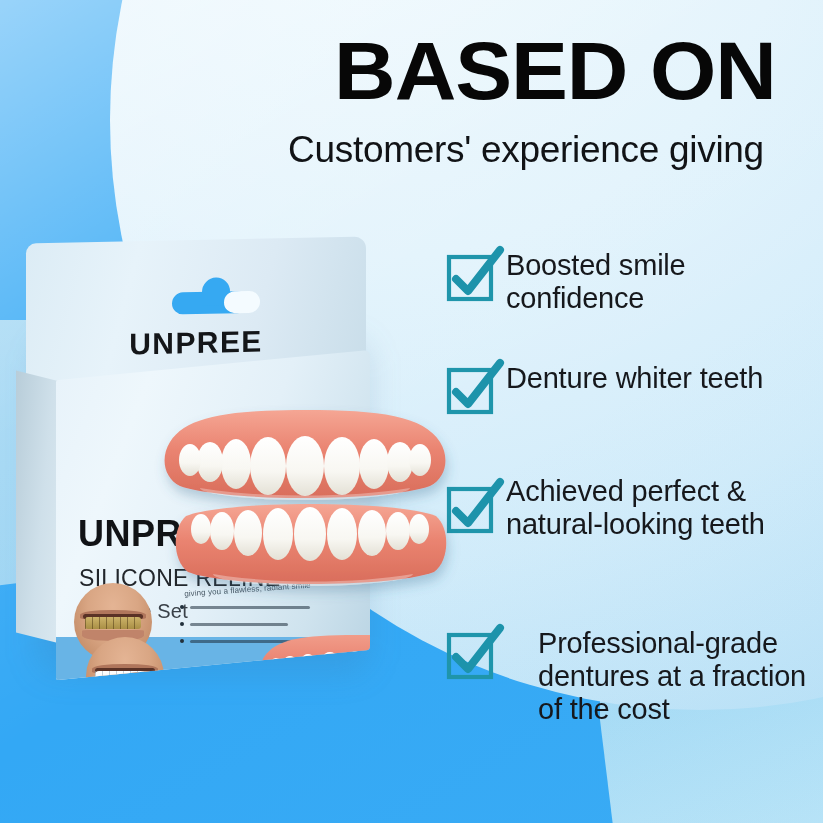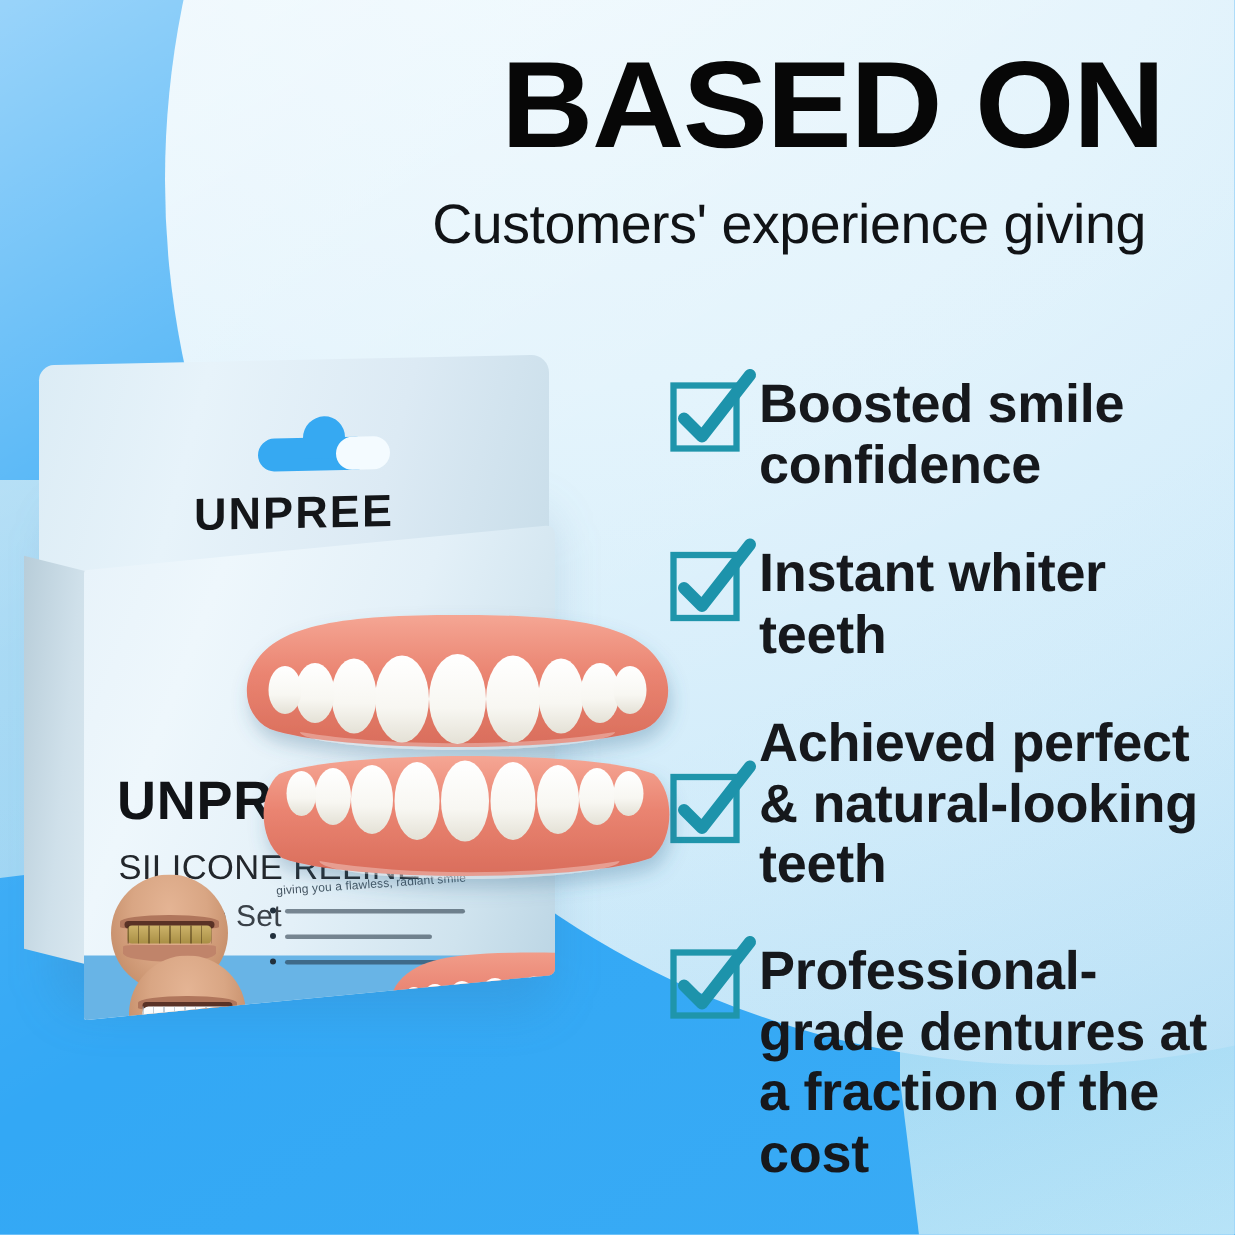--- a/index.html
+++ b/index.html
@@ -62,30 +62,30 @@
   
   .benefits{
     position:absolute;left:444px;top:248px;width:372px;
   }
   .benefit{
     position:absolute;left:0;width:372px;display:flex;align-items:flex-start;
   }
   .benefit-0{top:0px;}
   .benefit-1{top:113px;}
   .benefit-2{top:226px;align-items:center;}
-  .benefit-3{top:378px;}
+  .benefit-3{top:378px;gap:32px;}
 
   .check{
     position:relative;flex:0 0 auto;width:62px;height:52px;margin-top:2px;
   }
   .check svg{position:absolute;left:0;top:-9px;overflow:visible;}
   .benefit-text{
     flex:1 1 auto;
-    font-size:36px;line-height:1.13;color:#16181c;
-    font-weight:700;letter-spacing:-0.2px;
+    font-size:29px;line-height:1.13;color:#16181c;
+    font-weight:400;letter-spacing:-0.2px;
     padding-top:1px;
   }
 
   
   .product{
     position:absolute;left:8px;top:222px;width:420px;height:420px;
   }
   .carton-shadow{
     position:absolute;left:30px;top:120px;width:330px;height:330px;
     background:rgba(60,110,150,0.18);filter:blur(16px);border-radius:20px;
@@ -231,21 +231,21 @@
       <span class="benefit-text">Boosted smile confidence</span>
     </div>
 
     <div class="benefit benefit-1">
       <span class="check">
         <svg width="62" height="62" viewBox="0 0 62 62">
           <rect x="5" y="16" width="42" height="42" fill="none" stroke="#1f95ab" stroke-width="4.2"></rect>
           <path d="M12 38 L24 50 L56 9" fill="none" stroke="#1d93ab" stroke-width="8" stroke-linecap="round" stroke-linejoin="round"></path>
         </svg>
       </span>
-      <span class="benefit-text">Instant whiter teeth</span>
+      <span class="benefit-text">Denture whiter teeth</span>
     </div>
 
     <div class="benefit benefit-2">
       <span class="check">
         <svg width="62" height="62" viewBox="0 0 62 62">
           <rect x="5" y="16" width="42" height="42" fill="none" stroke="#1f95ab" stroke-width="4.2"></rect>
           <path d="M12 38 L24 50 L56 9" fill="none" stroke="#1d93ab" stroke-width="8" stroke-linecap="round" stroke-linejoin="round"></path>
         </svg>
       </span>
       <span class="benefit-text">Achieved perfect &amp; natural-looking teeth</span>

